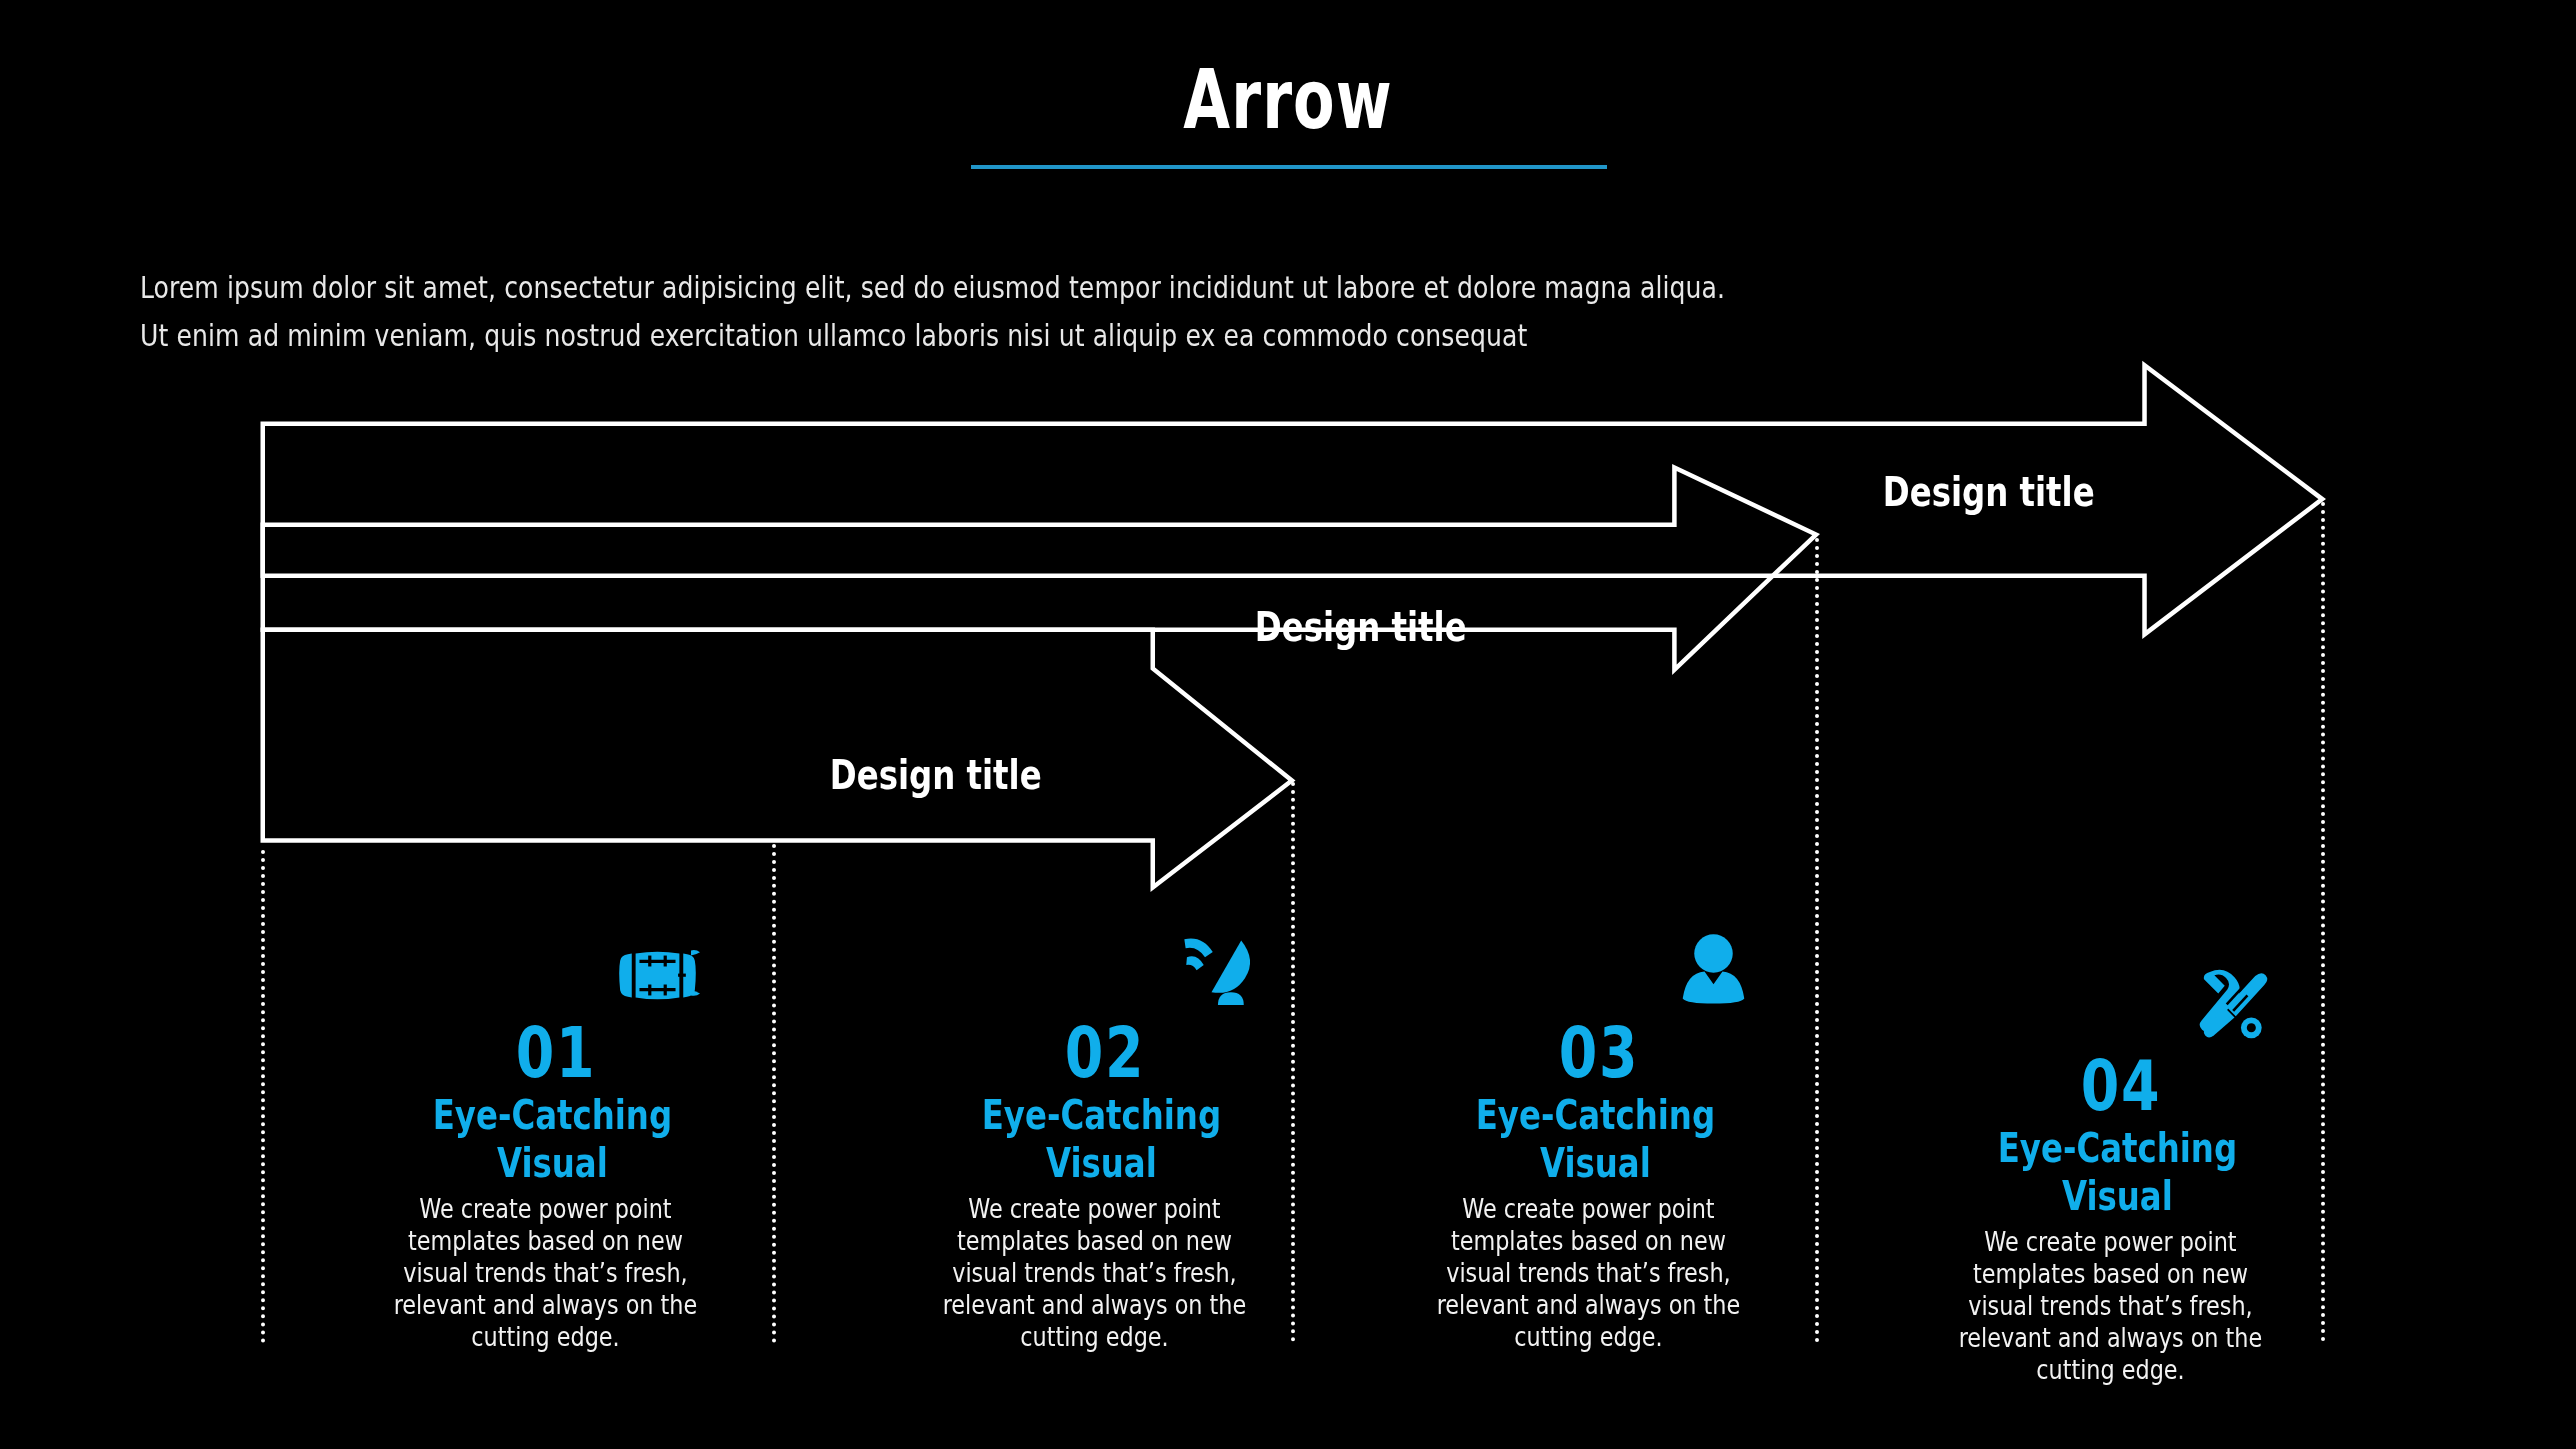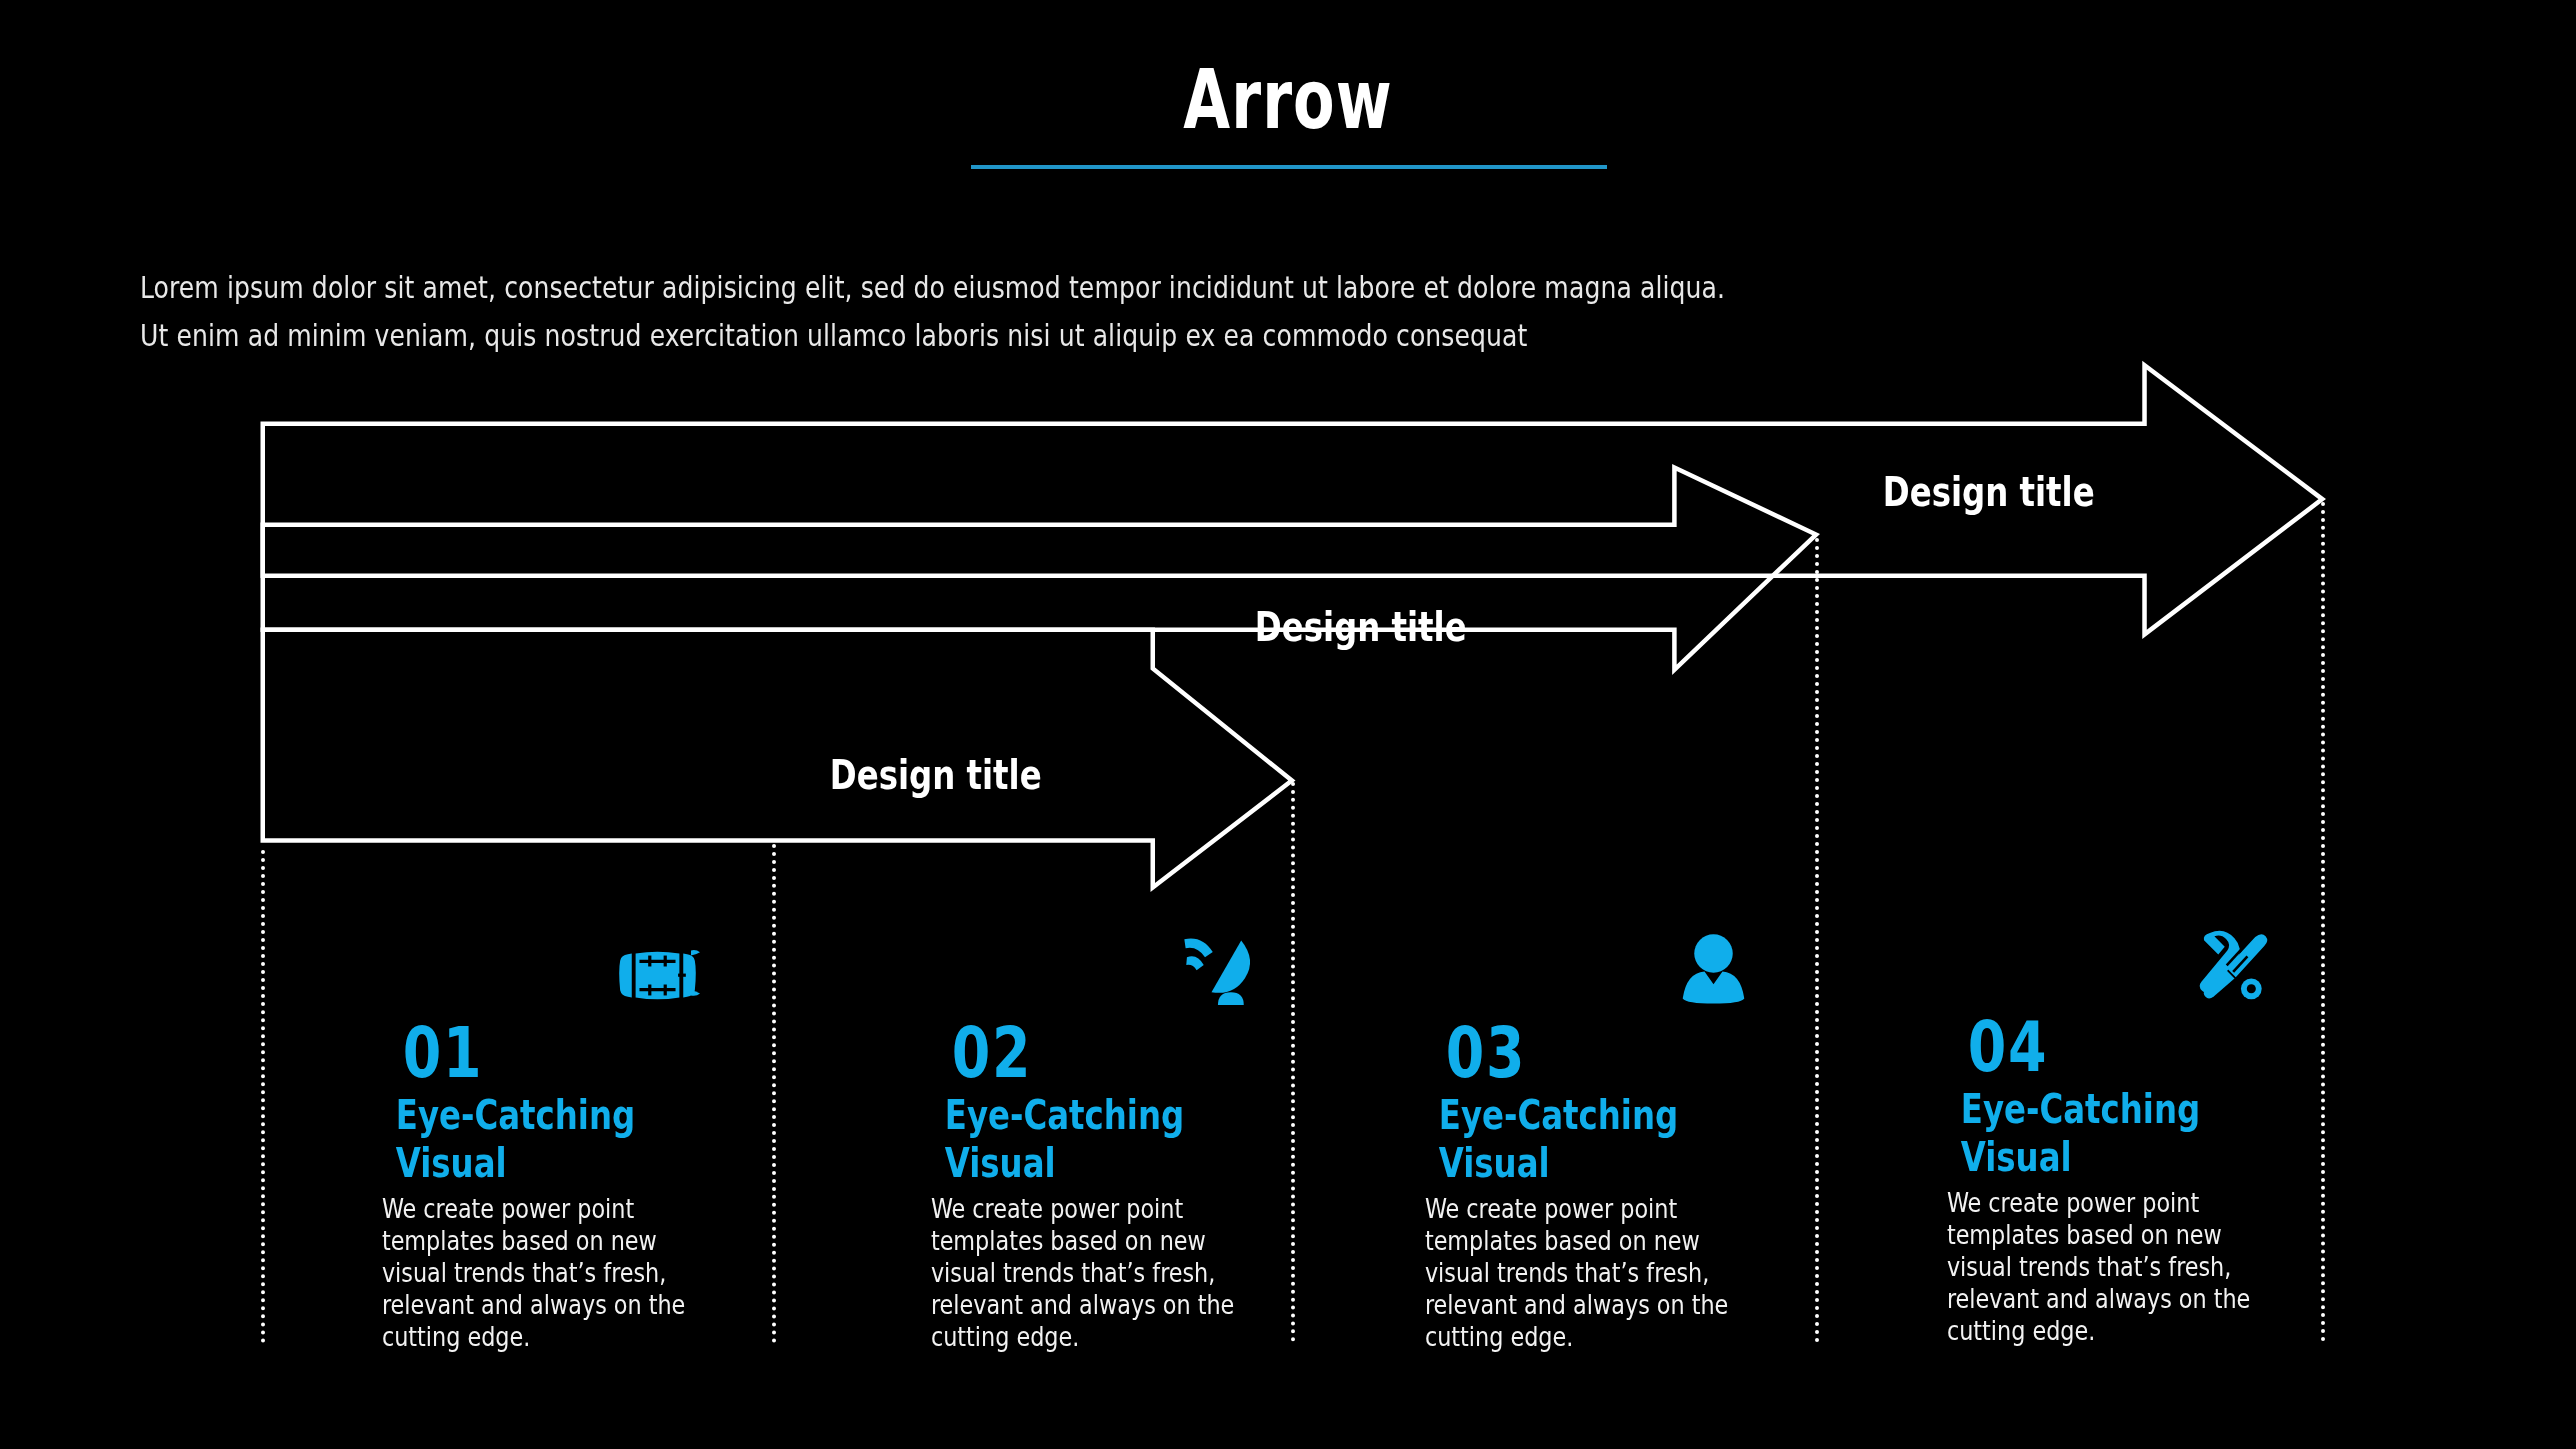--- a/index.html
+++ b/index.html
@@ -44,21 +44,21 @@
 
   
   .divider{
     position:absolute;width:0;
     border-left:4.5px dotted #ffffff;
   }
 
   
   .card{
     position:absolute;
-    text-align:left;
+    text-align:center;
   }
   .card-icon{
     height:84px;
     display:flex;align-items:flex-end;justify-content:flex-end;
     margin-bottom:9px;
   }
   .card-icon svg{display:block;}
   .card-num{
     font-family:"DejaVu Sans Condensed","Liberation Sans",sans-serif;
     font-weight:bold;
@@ -177,21 +177,21 @@
           <circle cx="60" cy="36" r="30"></circle>
           <path d="M60 114 q-42 0 -48 -8 q6 -40 34 -42 l14 20 l14 -20 q28 2 34 42 q-6 8 -48 8 z"></path>
         </g>
       </svg>
     </div>
     <div class="card-num">03</div>
     <div class="card-head">Eye-Catching Visual</div>
     <div class="card-body">We create power point templates based on new visual trends that’s fresh, relevant and always on the cutting edge.</div>
   </div>
 
-  <div class="card" style="left:1926px;top:921px;width:348px;">
+  <div class="card" style="left:1926px;top:960px;width:348px;">
     <div class="card-icon">
       <svg width="81" height="81" viewBox="0 0 125 125">
         <g fill="#10aeeb">
 
           <path d="M26 14 q22 -10 38 8 q14 16 4 32 l-40 48 q-7 8 -14 1 q-7 -7 -1 -14 l40 -48 q6 -10 -2 -18 q-8 -8 -18 -4 l16 16 l-10 12 l-22 -22 q-2 -8 9 -11 z"></path>
 
           <path d="M96 20 q10 -8 16 -1 q6 7 -2 15 l-44 48 l-14 -14 z"></path>
           <path d="M50 70 l14 14 l-32 28 q-8 6 -13 0 q-5 -6 1 -13 z"></path>
           <circle cx="90" cy="100" r="16"></circle>
         </g>

